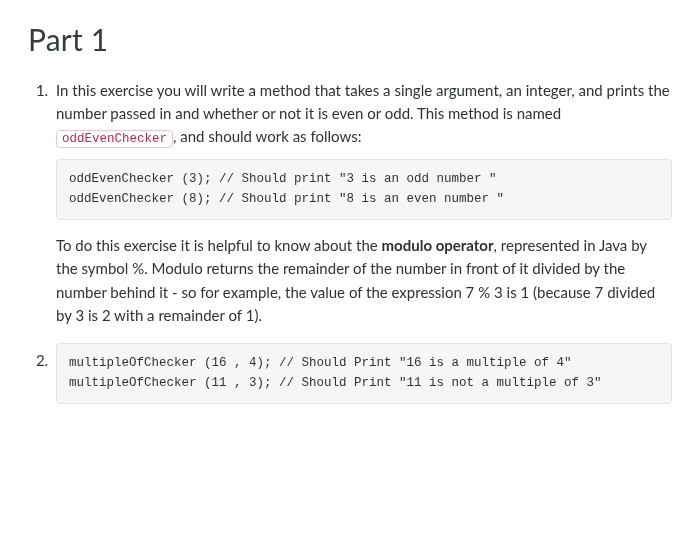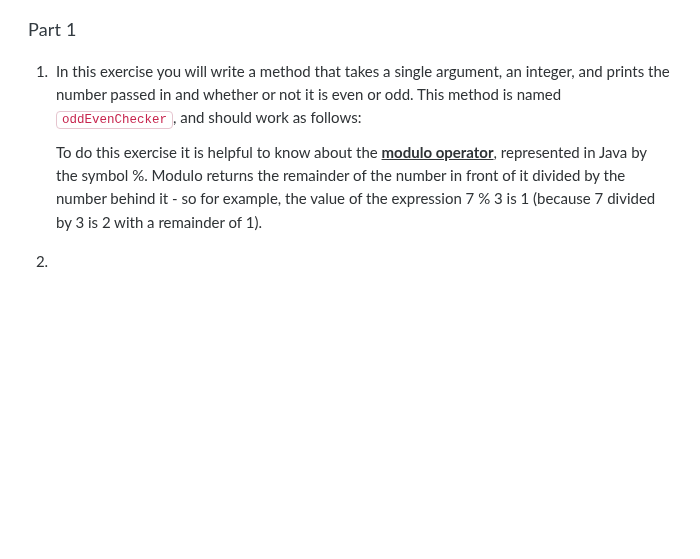--- a/index.html
+++ b/index.html
@@ -10,21 +10,21 @@
     font-family: "Lato", "Helvetica Neue", Helvetica, Arial, sans-serif;
     color: #2f3336;
     font-size: 15px;
     line-height: 1.55;
   }
   .page {
     padding: 14px 28px 24px 28px;
     box-sizing: border-box;
   }
   h2.title {
-    font-size: 18px;
+    font-size: 30px;
     font-weight: 400;
     color: #333b41;
     margin: 2px 0 14px 0;
     letter-spacing: 0.2px;
   }
   ol.main {
     margin: 0;
     padding-left: 24px;
   }
   ol.main > li {
@@ -52,39 +52,42 @@
     color: #2f3336;
     border: 1px solid #e4e4e4;
     border-radius: 4px;
     padding: 10px 12px;
     margin: 10px 0 14px 0;
     white-space: pre;
     overflow-x: auto;
   }
   b.strong {
     font-weight: 700;
-    text-decoration: underline;
   }
 </style>
 </head>
 <body>
 
 <div class="page">
 
   <h2 class="title">Part 1</h2>
 
   <ol class="main">
 
     <li>
       <p>
         <span>In this exercise you will write a method that takes a single argument, an integer, and prints the number passed in and whether or not it is even or odd. This method is named </span><span class="inline-code">oddEvenChecker</span><span>, and should work as follows:</span>
       </p>
+      <pre class="code-block">oddEvenChecker (3); // Should print "3 is an odd number "
+oddEvenChecker (8); // Should print "8 is an even number "</pre>
       <p>
         <span>To do this exercise it is helpful to know about the </span><b class="strong">modulo operator</b><span>, represented in Java by the symbol %. Modulo returns the remainder of the number in front of it divided by the number behind it - so for example, the value of the expression 7 % 3 is 1 (because 7 divided by 3 is 2 with a remainder of 1).</span>
       </p>
     </li>
 
     <li>
+      <pre class="code-block">multipleOfChecker (16 , 4); // Should Print "16 is a multiple of 4"
+multipleOfChecker (11 , 3); // Should Print "11 is not a multiple of 3"</pre>
     </li>
 
   </ol>
 
 </div>
 
 </body></html>

